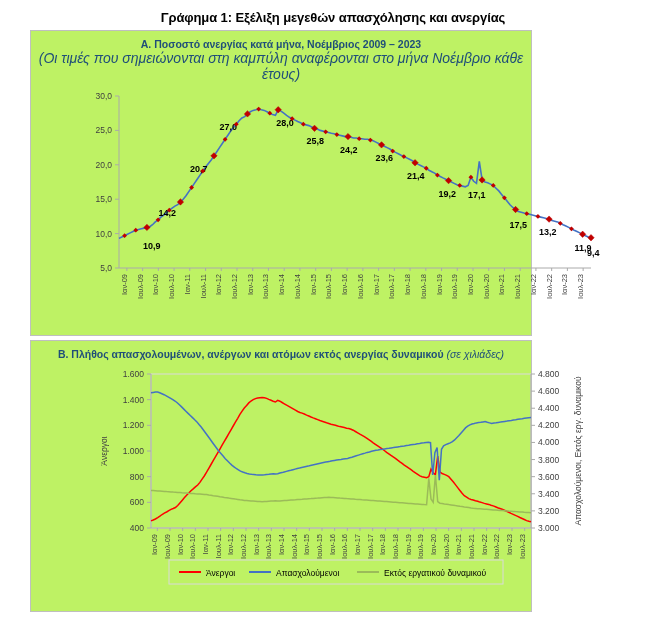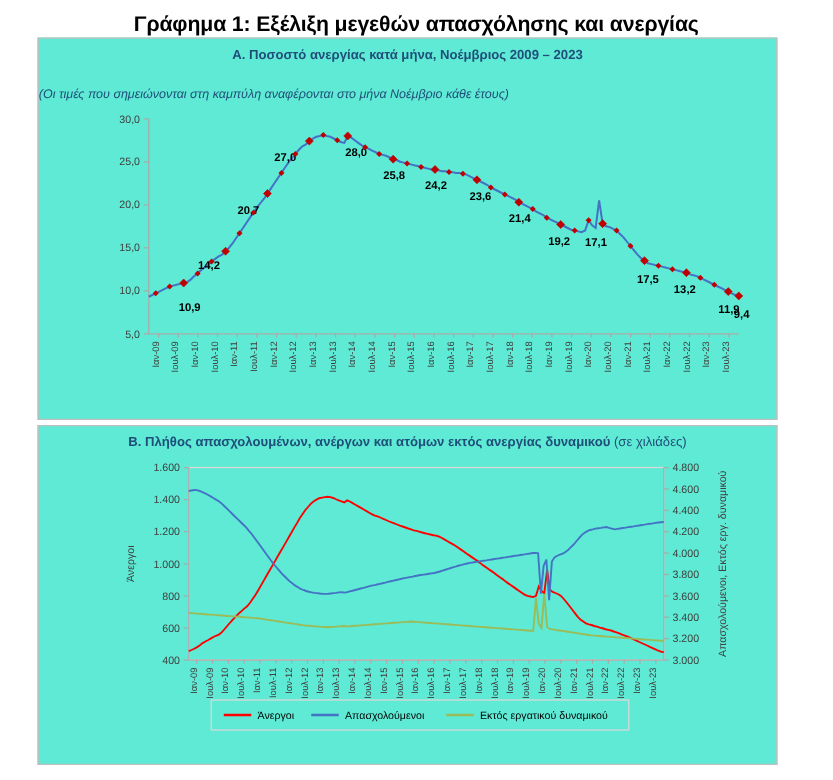--- a/index.html
+++ b/index.html
@@ -6,50 +6,50 @@
   body{
     width:666px;height:624px;
     background:#ffffff;
     font-family:"Liberation Sans", sans-serif;
     color:#000;
     overflow:hidden;
   }
   .page{position:relative;width:666px;height:624px;}
   .main-title{
     text-align:center;
-    font-size:17px;
+    font-size:13px;
     font-weight:bold;
     padding-top:10px;
     letter-spacing:-0.1px;
   }
   .panel{
     position:absolute;
     left:30px;
-    width:592px;
+    width:502px;
     border:1px solid #bfbfbf;
     box-sizing:border-box;
-    background:#5eead4;
+    background:#bef264;
   }
   .panel-a{top:30px;height:306px;}
   .panel-b{top:340px;height:272px;}
   .panel-title{
     text-align:center;
     font-size:10.5px;
     font-weight:bold;
     color:#1f4e79;
     margin-top:7px;
   }
   .panel-sub{
-    text-align:left;
-    font-size:10px;
+    text-align:center;
+    font-size:14px;
     font-style:italic;
     color:#1f4e79;
-    margin-top:20px;
-  }
-  .panel-title .normal{font-weight:normal;}
+    margin-top:0;
+  }
+  .panel-title .normal{font-weight:normal;font-style:italic;}
   svg{display:block;}
   .tick-label{font-size:8.5px;fill:#404040;font-family:"Liberation Sans",sans-serif;}
   .xtick-label{font-size:7.5px;fill:#404040;font-family:"Liberation Sans",sans-serif;}
   .dl{font-size:9px;font-weight:bold;fill:#000;font-family:"Liberation Sans",sans-serif;}
   .axis-title{font-size:8.5px;fill:#404040;font-family:"Liberation Sans",sans-serif;}
   .legend-label{font-size:8.5px;fill:#000;font-family:"Liberation Sans",sans-serif;}
 </style>
 </head>
 <body>
 

